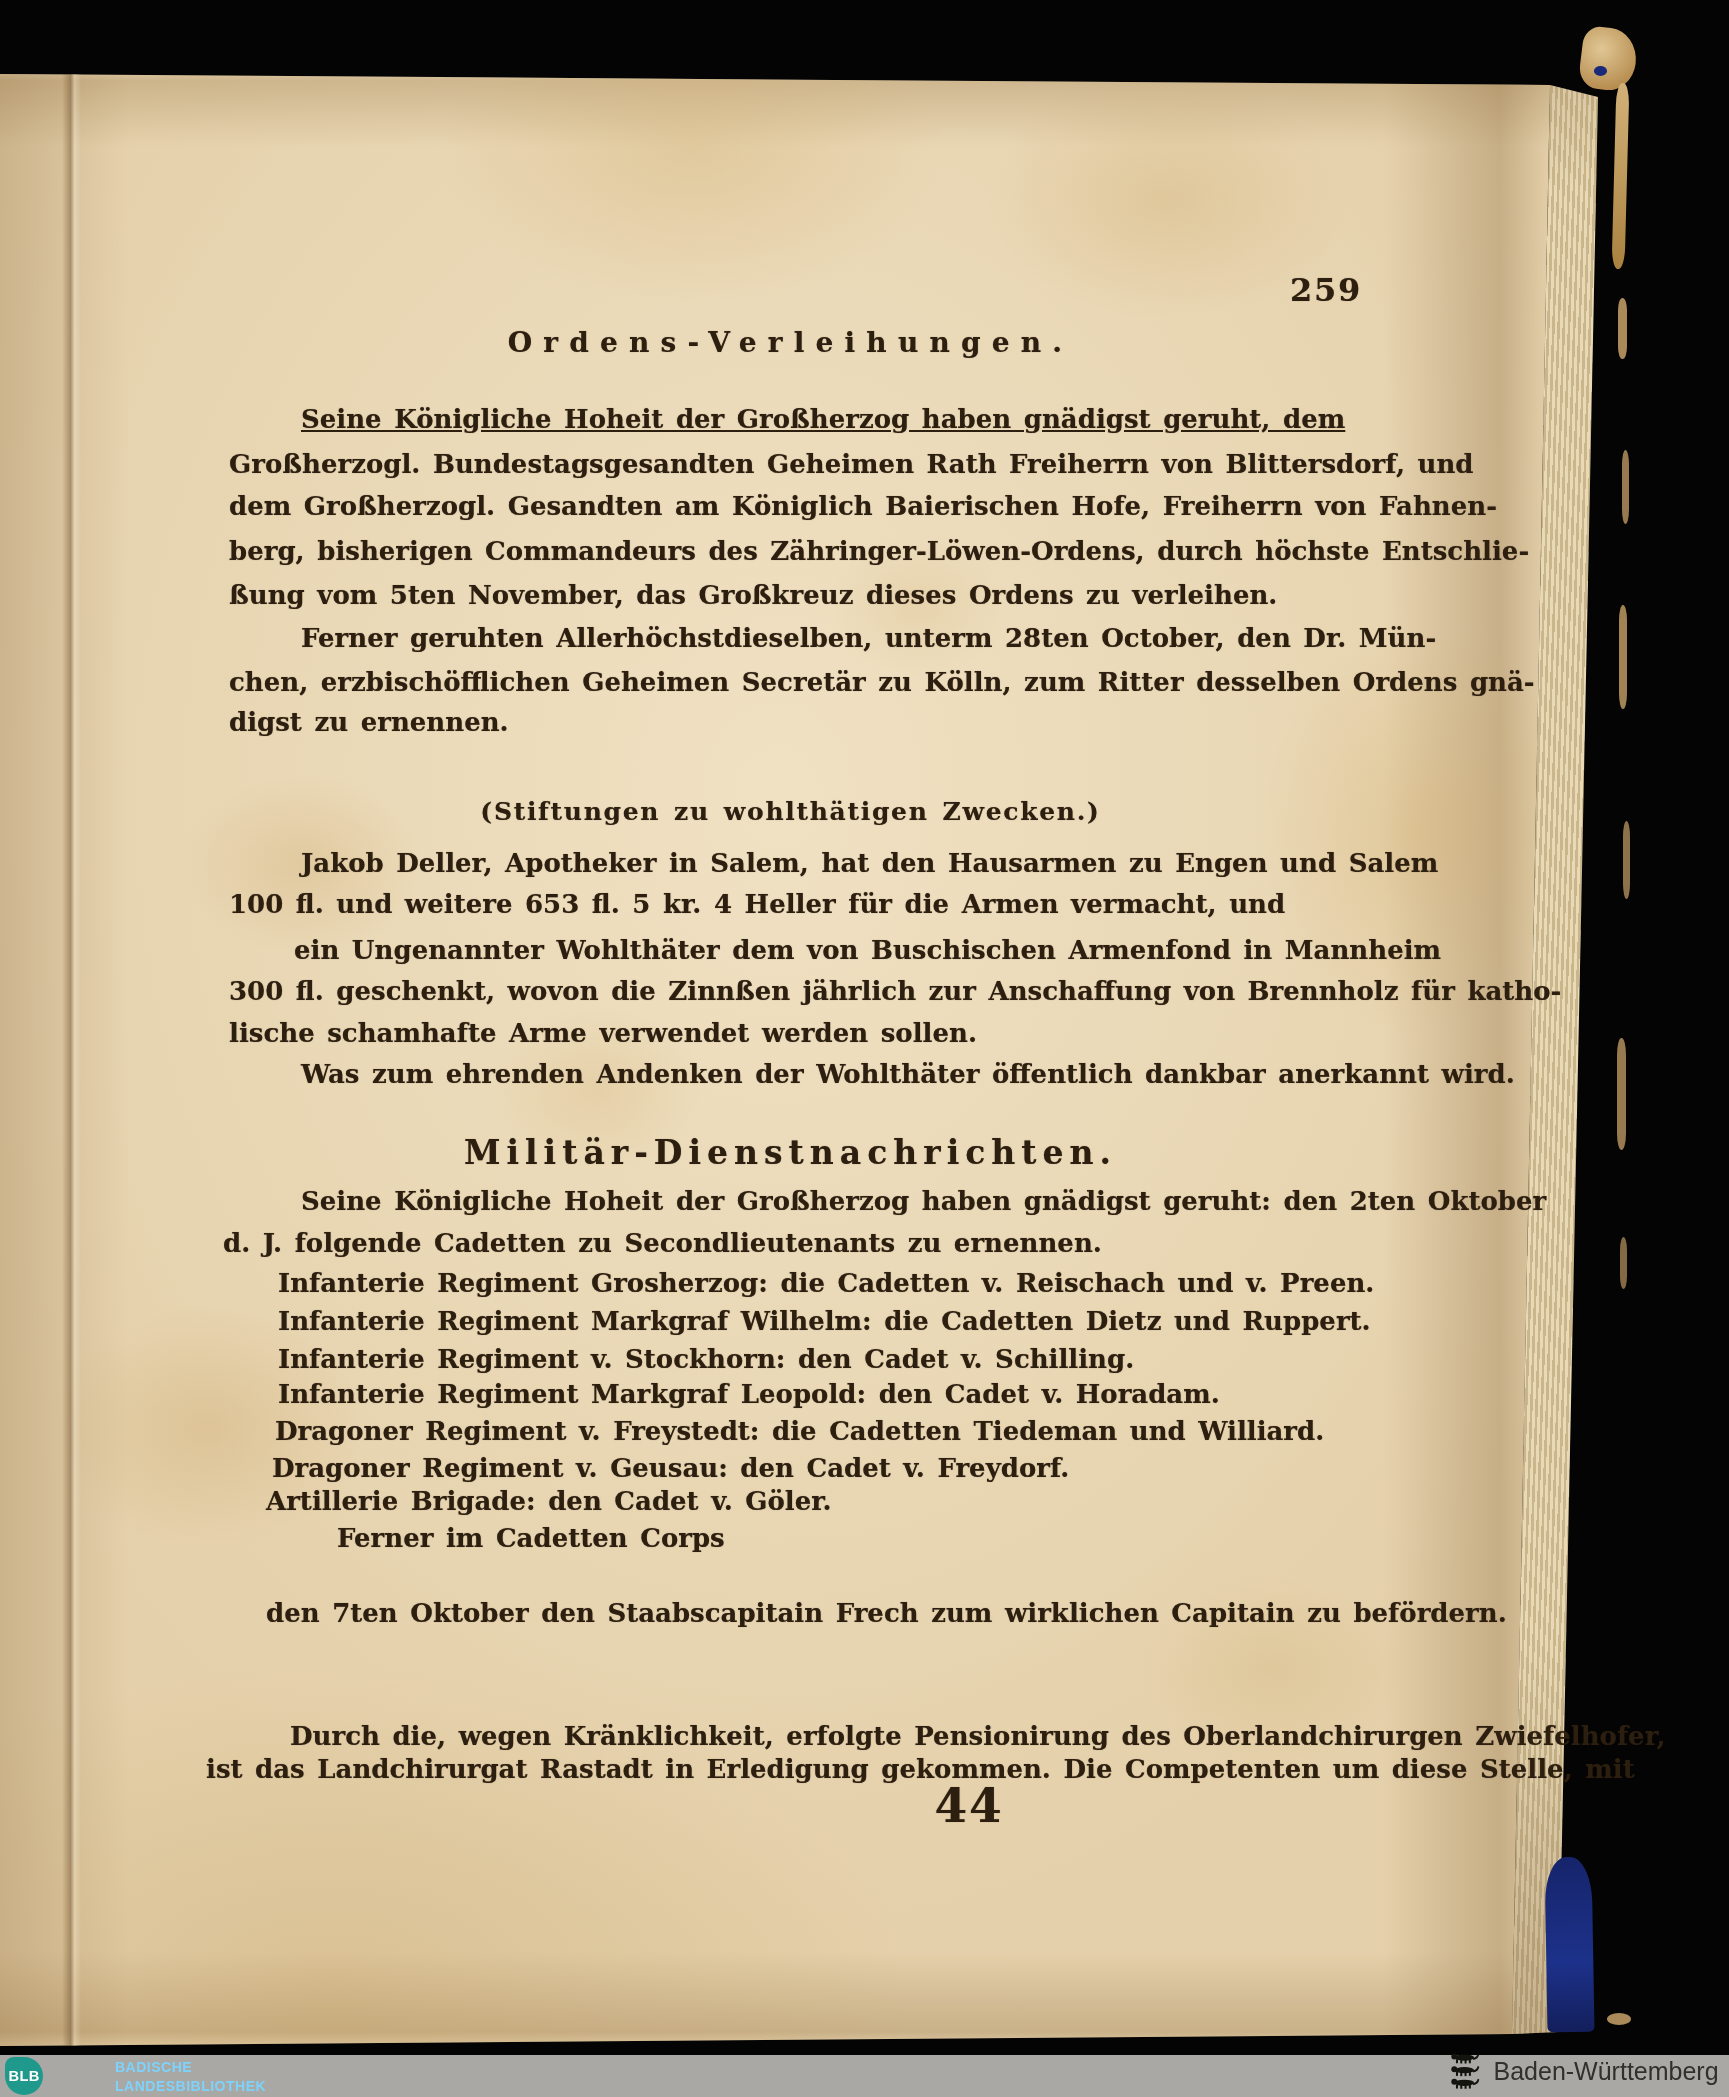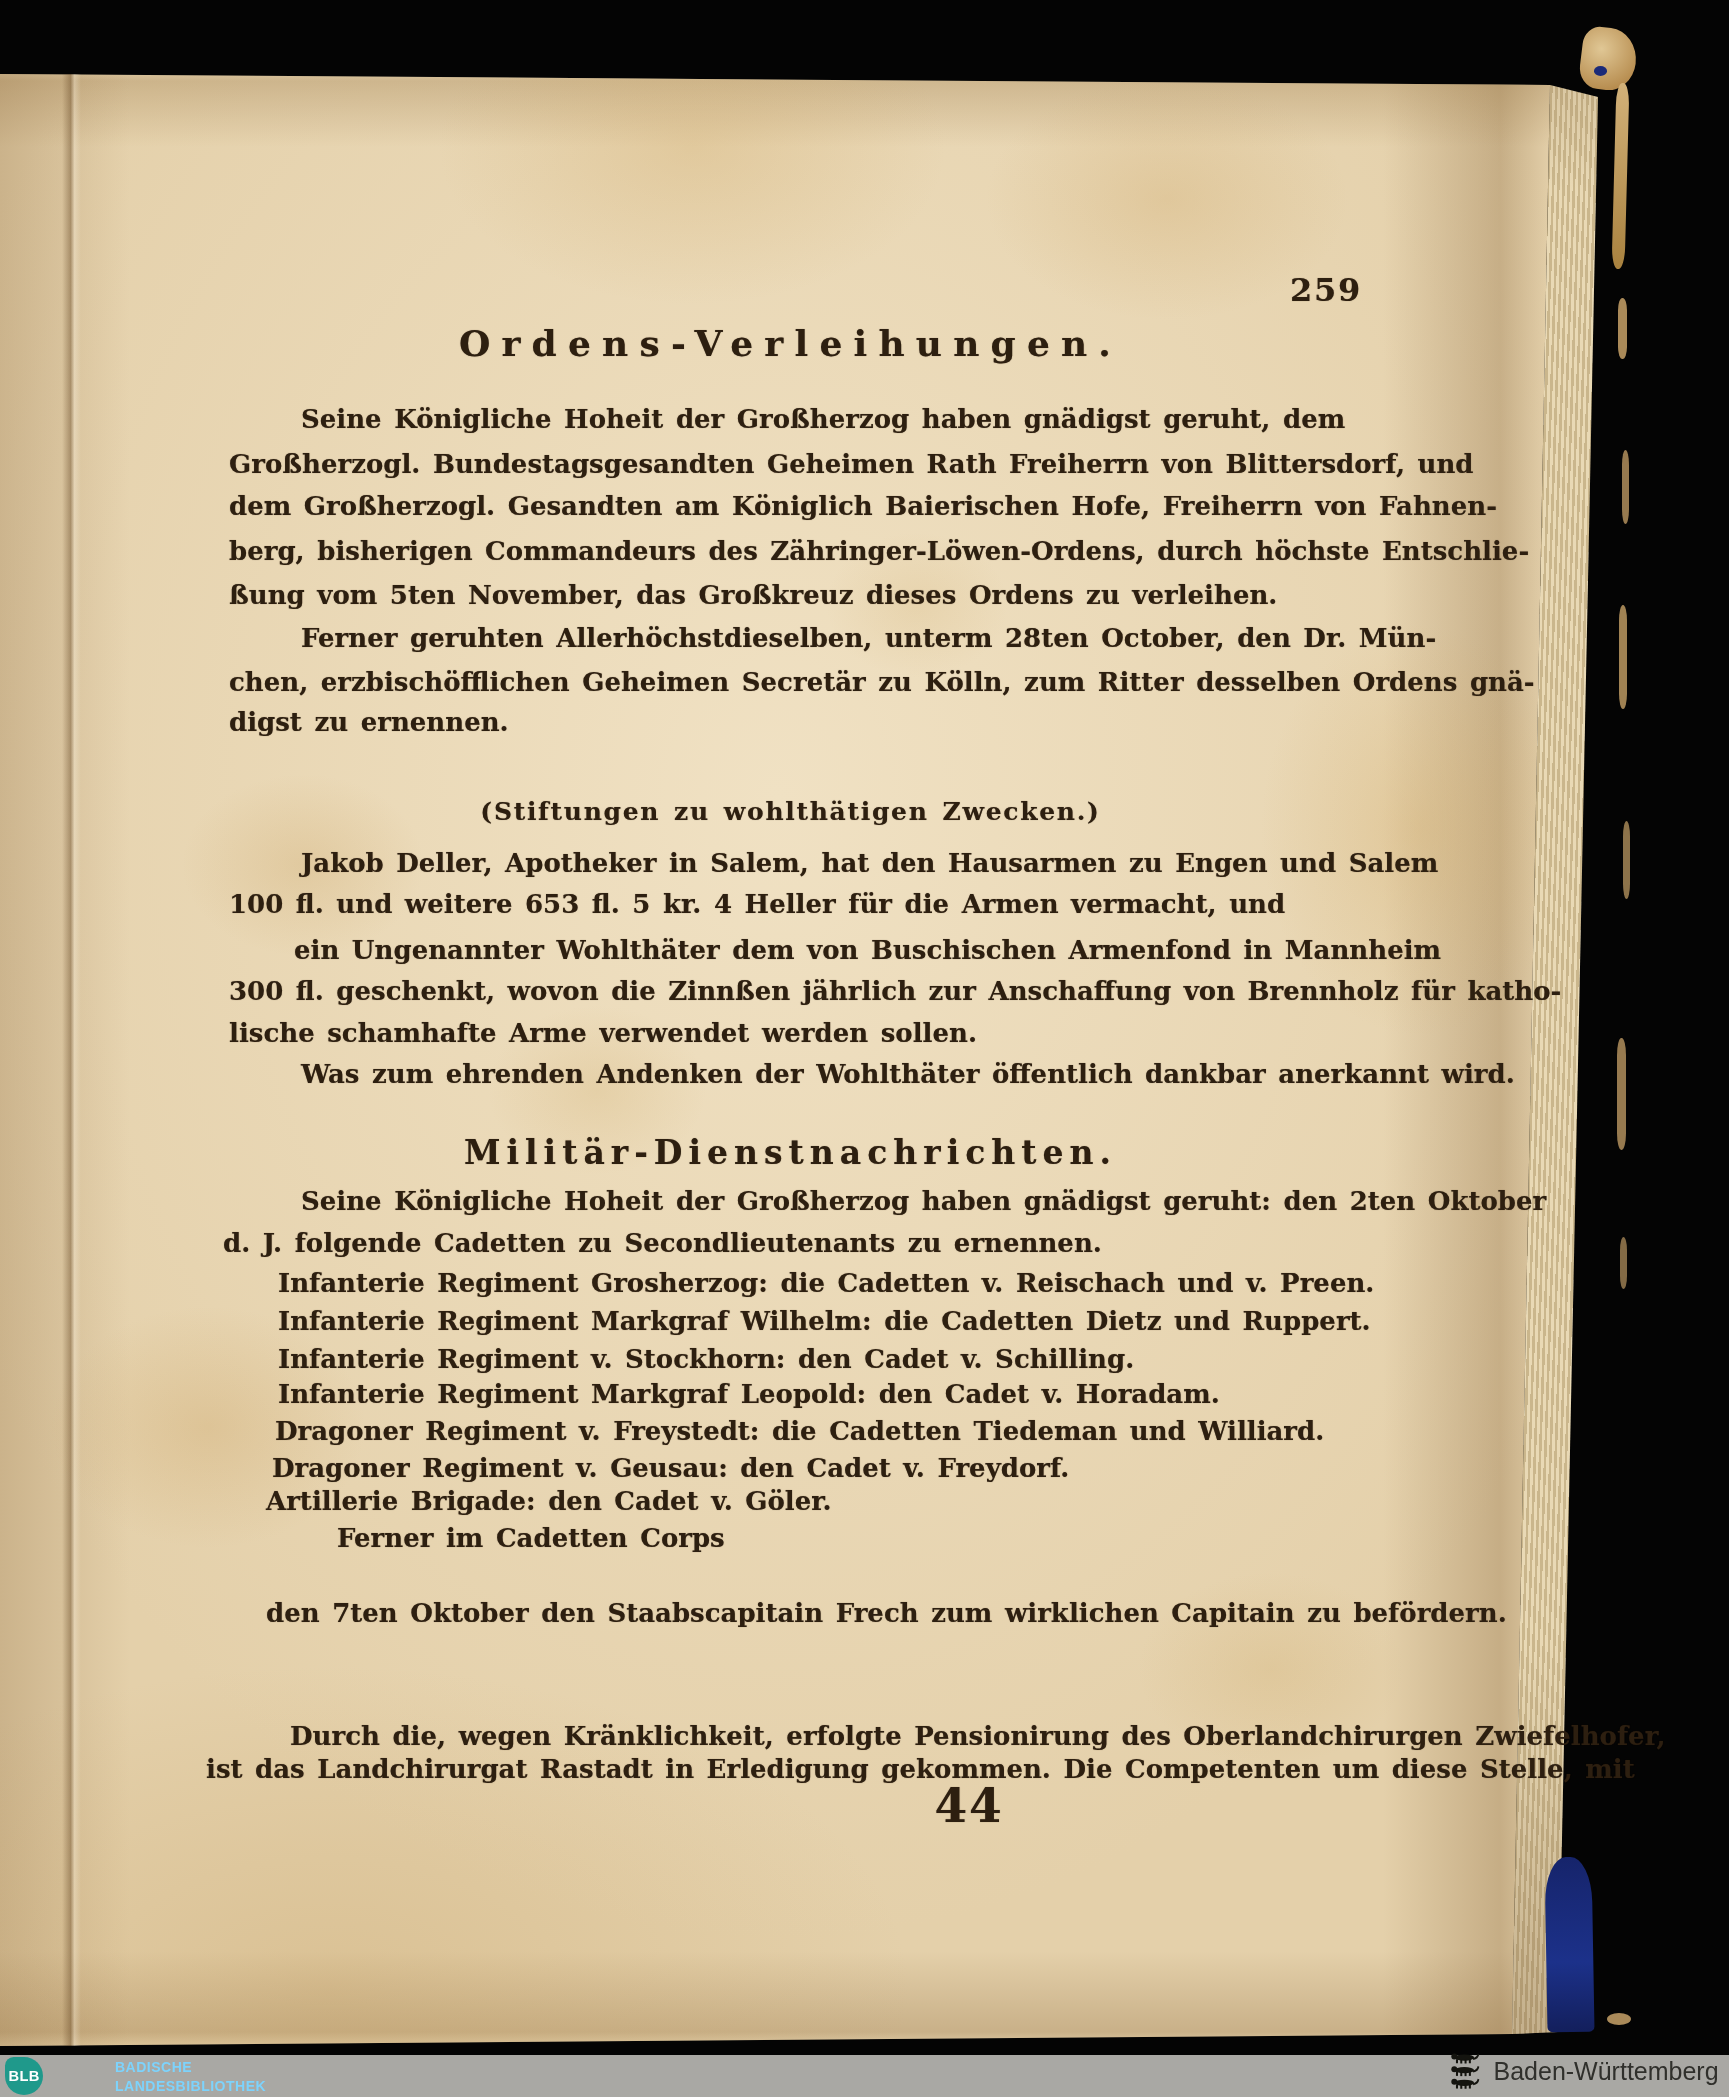--- a/index.html
+++ b/index.html
@@ -58,21 +58,21 @@
   }
   .blue-speck{position:absolute;left:1594px;top:66px;width:13px;height:9.5px;background:#1b2a78;border-radius:50%;}
 
   
   .txt{
     position:absolute;white-space:nowrap;color:#2d1f10;
     font-weight:bold;font-size:26px;line-height:40px;word-spacing:3.5px;
     text-shadow:0 0 0.9px rgba(45,28,12,.55);
   }
   .pageno{font-size:32px;letter-spacing:1.7px;}
-  .h-large{width:1115px;left:233px;text-align:center;font-size:36px;letter-spacing:11.2px;}
+  .h-large{width:1115px;left:233px;text-align:center;font-size:28px;letter-spacing:11.2px;}
   .h-mil{width:1115px;left:233px;text-align:center;font-size:33px;letter-spacing:6px;}
   .h-small{width:1115px;left:233px;text-align:center;font-size:25px;letter-spacing:1.7px;}
   .h-dienst{width:1107px;left:169px;text-align:center;font-size:36px;letter-spacing:18px;}
   .sig{font-size:47px;letter-spacing:1.7px;}
 
   
   .footer-bar{position:absolute;left:0;top:2055px;width:1729px;height:43px;background:#a9a8a4;}
   .blb-logo{
     position:absolute;left:5.2px;top:2057px;width:38px;height:38px;background:#1f998b;
     border-radius:8.6px 50% 50% 50%;display:flex;align-items:center;justify-content:center;
@@ -107,21 +107,21 @@
   <div class="torn torn-s6"></div>
   <div class="torn torn-s7"></div>
   <div class="torn torn-s8"></div>
   <div class="blue-speck"></div>
   <div class="cover-blue"></div>
 
   <div class="txt pageno" style="top:270px;left:1290px;">259</div>
 
   <div class="txt h-large" style="top:323px;">Ordens-Verleihungen.</div>
 
-  <div class="txt" style="top:399px;left:301px;">Seine Königliche Hoheit der Großherzog haben gnädigst geruht, dem</div>
+  <div class="txt" style="top:399px;left:301px;text-decoration:underline;">Seine Königliche Hoheit der Großherzog haben gnädigst geruht, dem</div>
   <div class="txt" style="top:444px;left:229px;">Großherzogl. Bundestagsgesandten Geheimen Rath Freiherrn von Blittersdorf, und</div>
   <div class="txt" style="top:486px;left:229px;">dem Großherzogl. Gesandten am Königlich Baierischen Hofe, Freiherrn von Fahnen-</div>
   <div class="txt" style="top:531px;left:229px;">berg, bisherigen Commandeurs des Zähringer-Löwen-Ordens, durch höchste Entschlie-</div>
   <div class="txt" style="top:575px;left:229px;">ßung vom 5ten November, das Großkreuz dieses Ordens zu verleihen.</div>
   <div class="txt" style="top:618px;left:301px;">Ferner geruhten Allerhöchstdieselben, unterm 28ten October, den Dr. Mün-</div>
   <div class="txt" style="top:662px;left:229px;">chen, erzbischöfflichen Geheimen Secretär zu Kölln, zum Ritter desselben Ordens gnä-</div>
   <div class="txt" style="top:702px;left:229px;">digst zu ernennen.</div>
 
   <div class="txt h-small" style="top:792px;">(Stiftungen zu wohlthätigen Zwecken.)</div>
 

